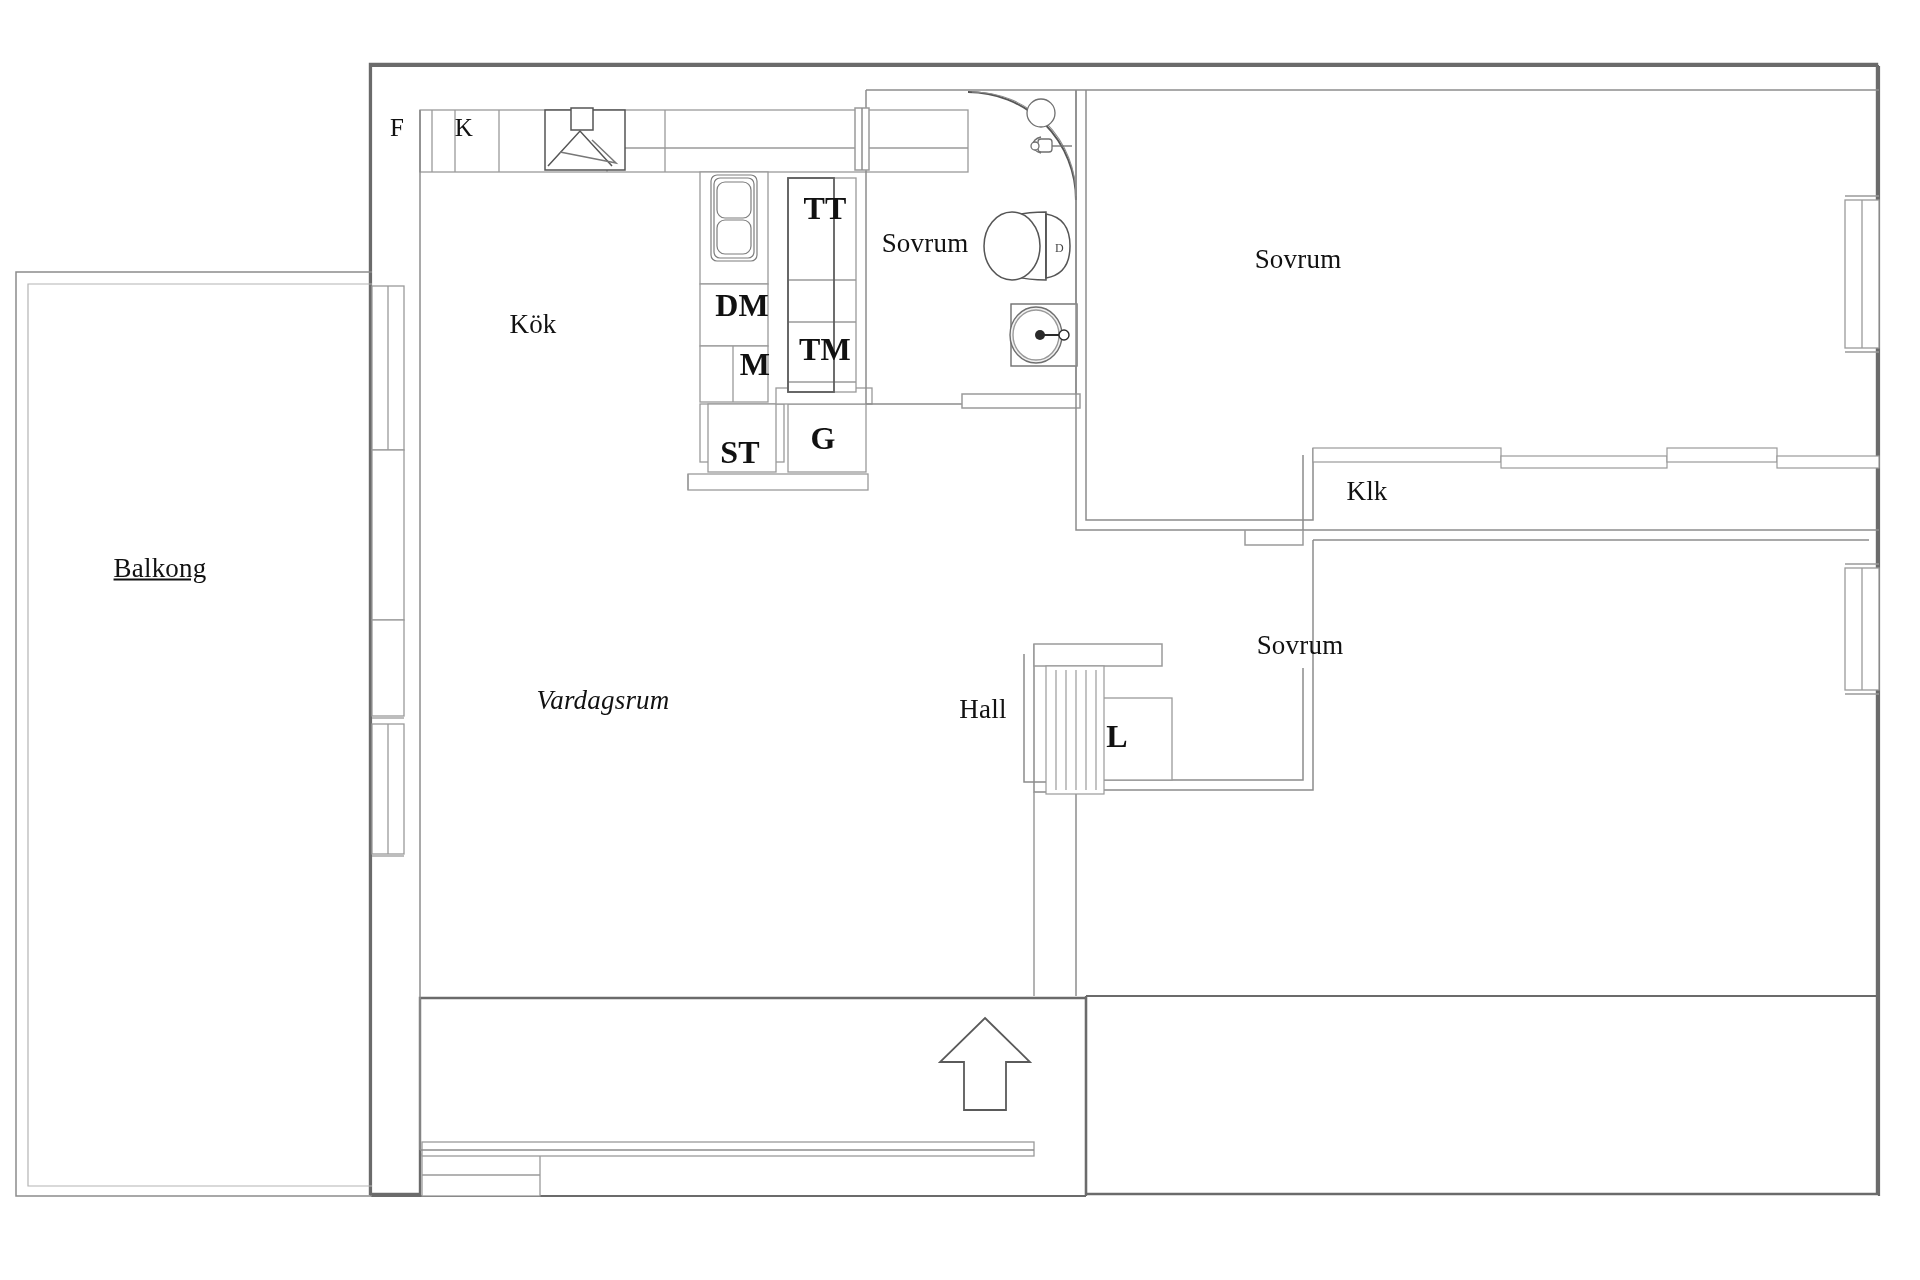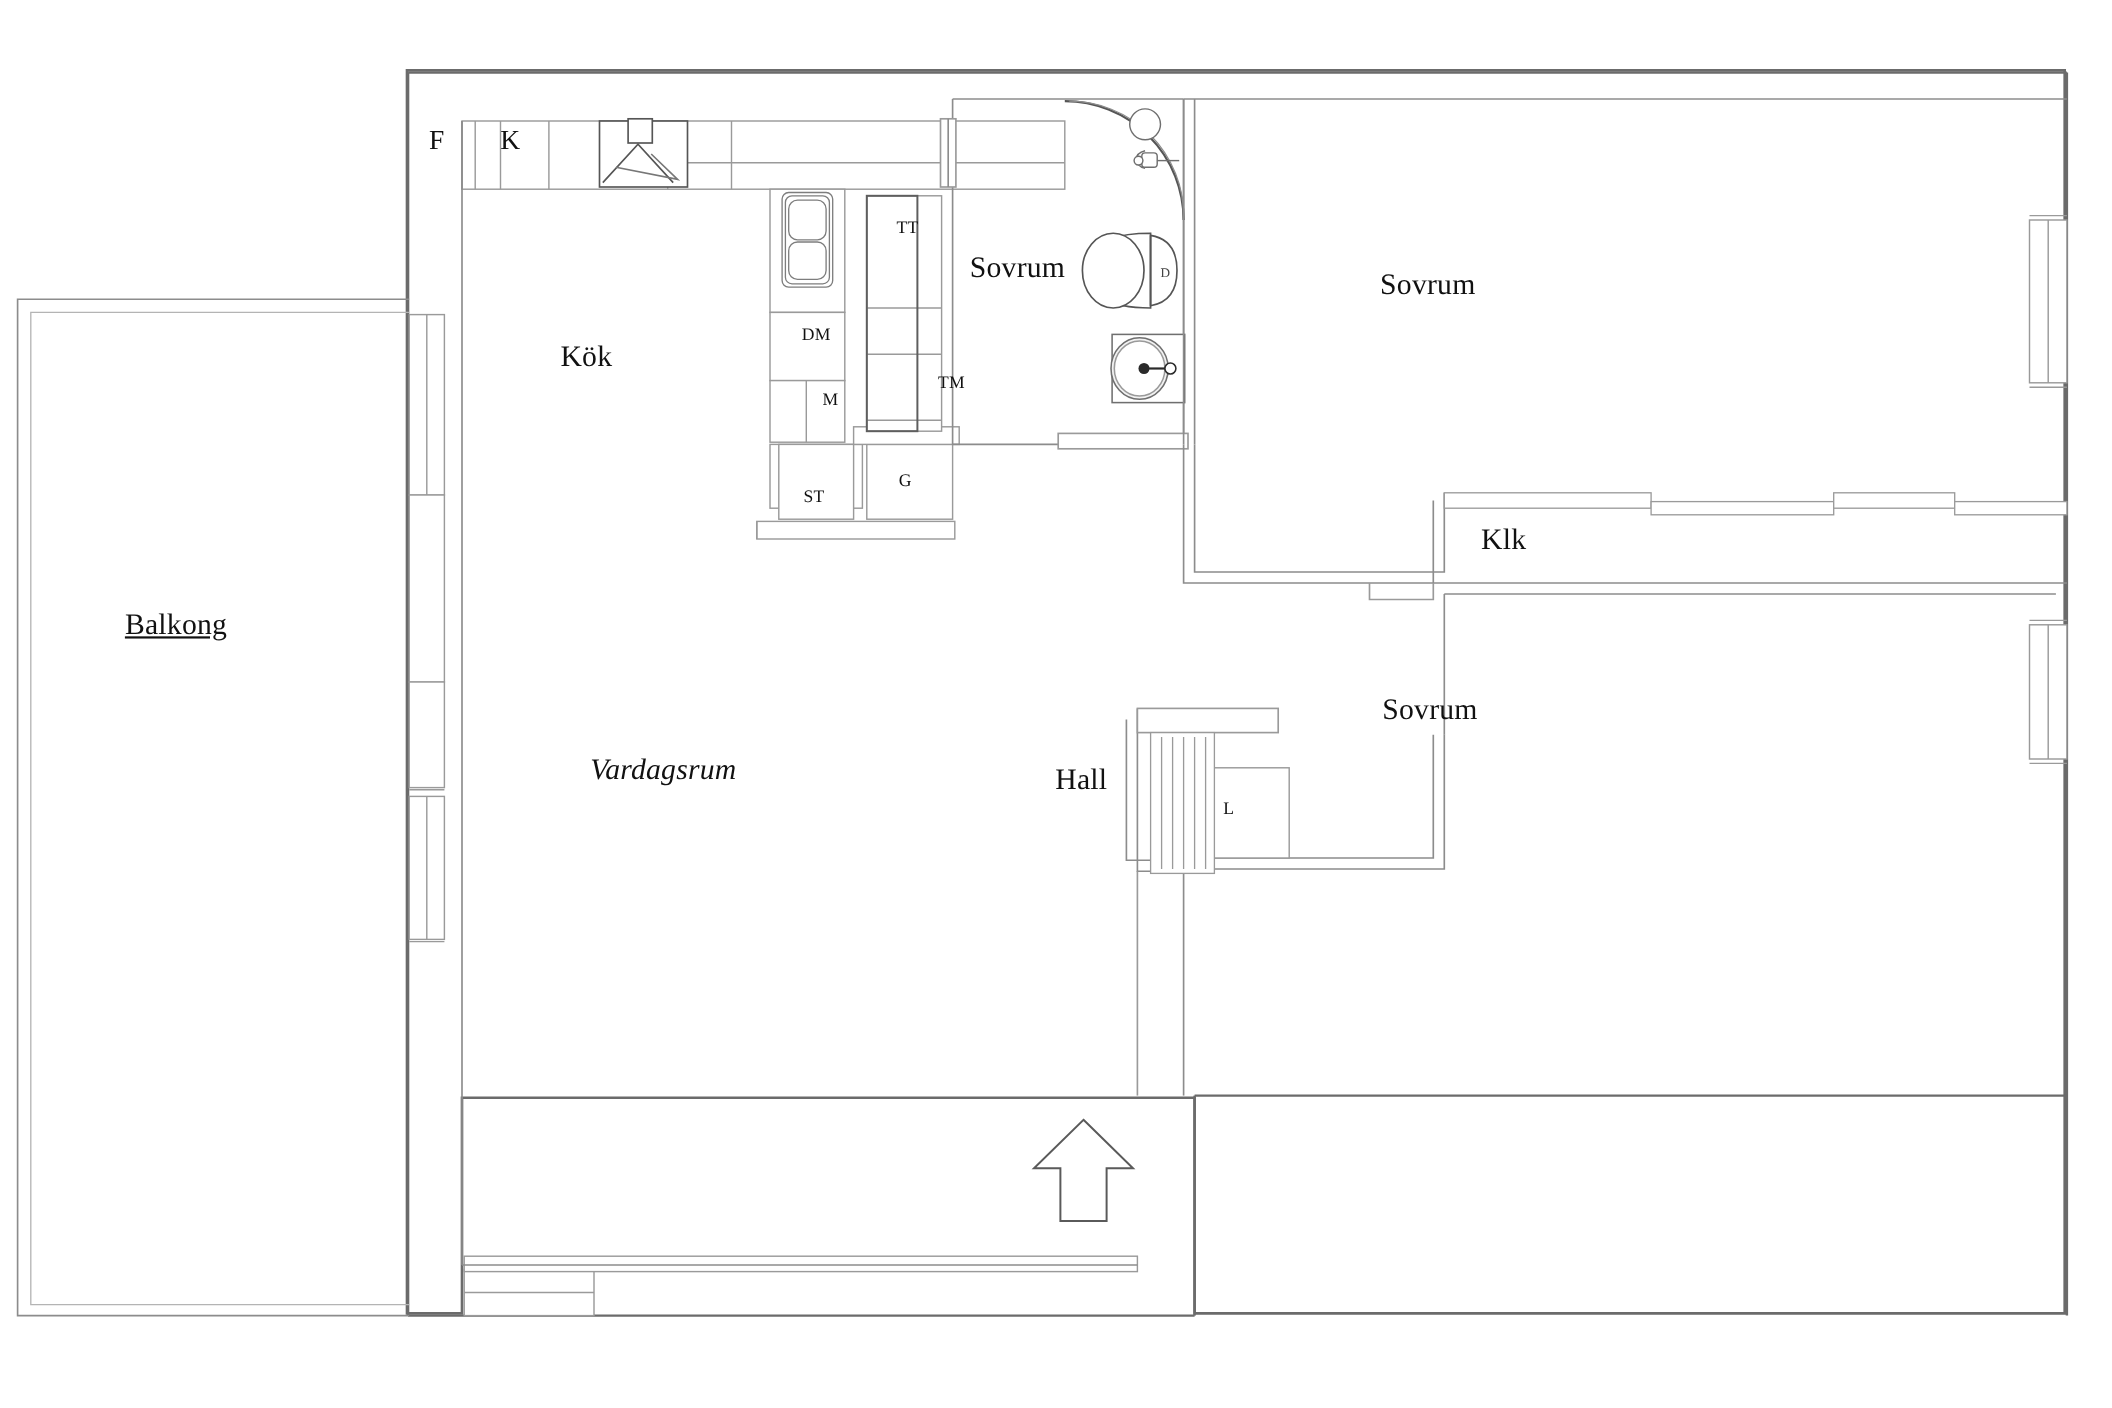--- a/index.html
+++ b/index.html
@@ -29,21 +29,21 @@
   .room-label {
     position: absolute;
     color: #111111;
     font-family: "Liberation Serif", "DejaVu Serif", serif;
     white-space: nowrap;
     transform: translate(-50%, -50%);
     letter-spacing: 0.2px;
   }
   .room-label.big   { font-size: 27px; }
   .room-label.mid   { font-size: 25px; }
-  .room-label.small { font-size: 16px; }
+  .room-label.small { font-size: 32px; font-weight: bold; }
 </style>
 </head>
 <body>
 
 <div id="floorplan-root">
 
   <svg id="plan-svg" viewBox="0 0 1920 1280">
     <g fill="none" stroke="#8c8c8c" stroke-width="1.6" stroke-linejoin="miter" stroke-linecap="butt">
 
       <g stroke="#6b6b6b" stroke-width="2.4">
@@ -301,17 +301,17 @@
   <div class="room-label small" style="left:742px; top:305px;">DM</div>
 
   <div class="room-label small" style="left:755px; top:364px;">M</div>
 
   <div class="room-label small" style="left:740px; top:452px;">ST</div>
 
   <div class="room-label small" style="left:823px; top:438px;">G</div>
 
   <div class="room-label small" style="left:825px; top:208px;">TT</div>
 
-  <div class="room-label small" style="left:825px; top:349px;margin-left:40px;">TM</div>
+  <div class="room-label small" style="left:825px; top:349px;">TM</div>
 
   <div class="room-label small" style="left:1117px; top:736px;">L</div>
 
 </div>
 
 </body></html>

